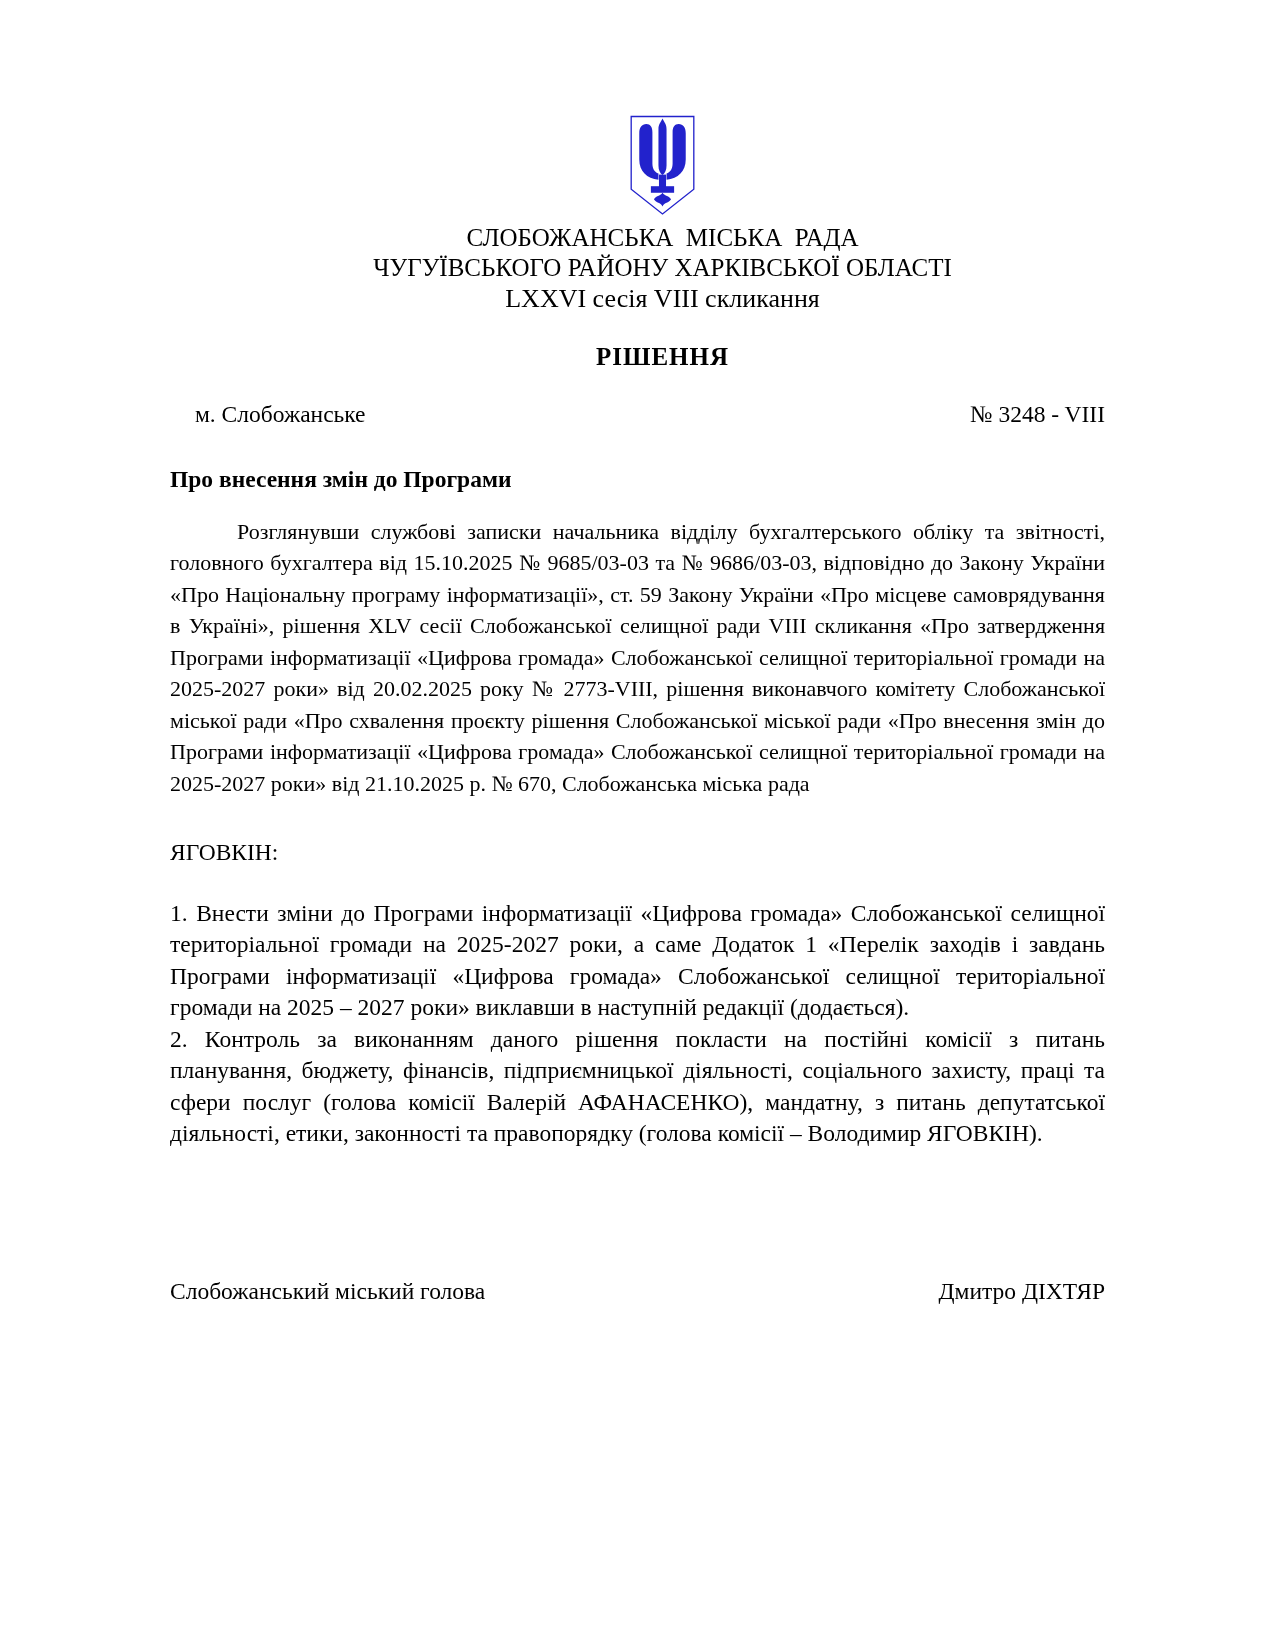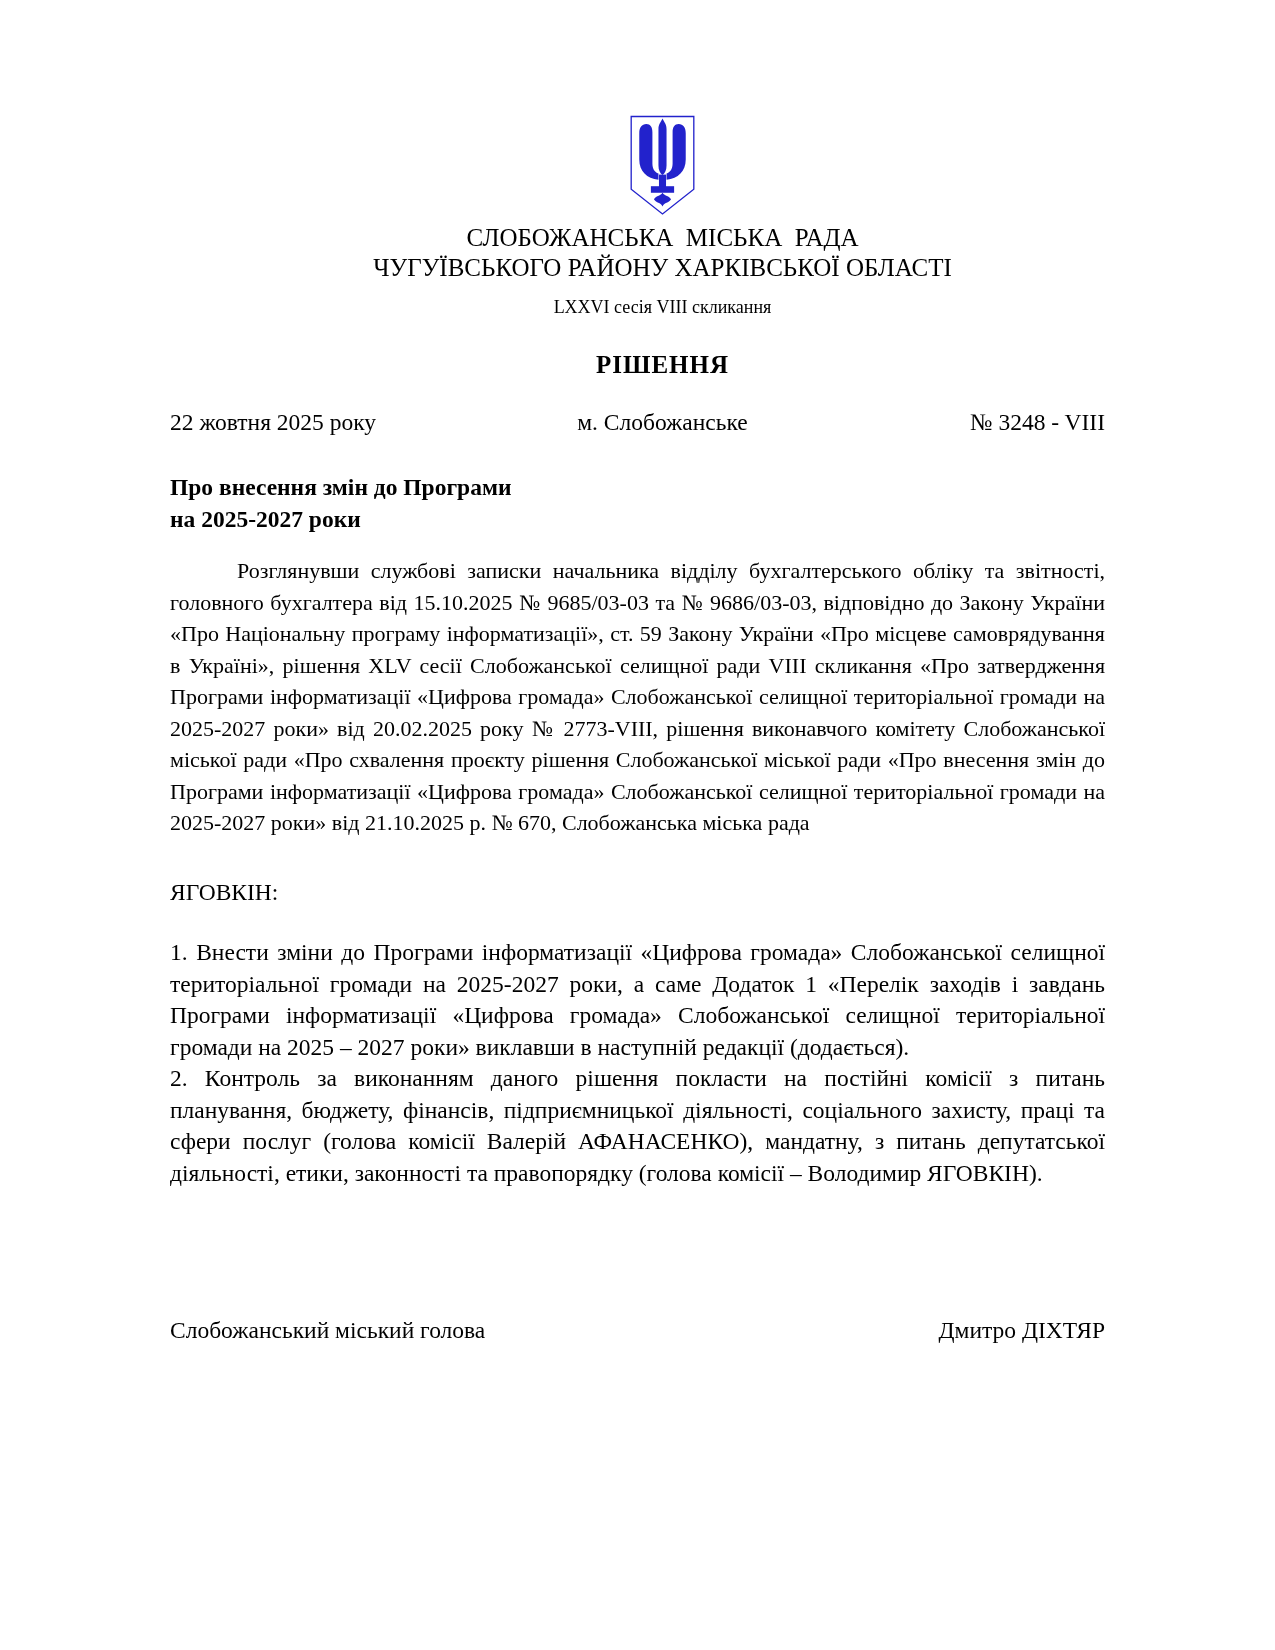--- a/index.html
+++ b/index.html
@@ -32,23 +32,23 @@
     margin: 115px auto 7px auto;
   }
   .emblem svg { display: block; }
   .header-line-bold {
     font-weight: normal;
     font-size: 25px;
     line-height: 30px;
     white-space: pre-wrap;
   }
   .header-line-regular {
-    font-size: 18px;
+    font-size: 26px;
     line-height: 28px;
-    margin-top: 10px;
+    margin-top: 2px;
   }
   .doc-type {
     font-weight: bold;
     font-size: 25px;
     letter-spacing: 1px;
     margin-top: 30px;
     text-align: center;
   }
   
   .meta-row {
@@ -118,28 +118,26 @@
     </div>
 
     <div class="header-line-bold">СЛОБОЖАНСЬКА  МІСЬКА  РАДА</div>
     <div class="header-line-bold">ЧУГУЇВСЬКОГО РАЙОНУ ХАРКІВСЬКОЇ ОБЛАСТІ</div>
     <div class="header-line-regular">LXXVI сесія VIII скликання</div>
 
     <div class="doc-type">РІШЕННЯ</div>
   </header>
 
   <div class="meta-row">
-    <span class="meta-left">22 жовтня 2025 року</span>
     <span class="meta-center">м. Слобожанське</span>
     <span class="meta-right">№ 3248 - VIII</span>
   </div>
 
   <div class="subject">
     <div>Про внесення змін до Програми</div>
-    <div>на 2025-2027 роки</div>
   </div>
 
   <p class="preamble">Розглянувши службові записки начальника відділу бухгалтерського обліку та звітності, головного бухгалтера від 15.10.2025 № 9685/03-03 та № 9686/03-03, відповідно до Закону України «Про Національну програму інформатизації», ст. 59 Закону України «Про місцеве самоврядування в Україні», рішення XLV сесії Слобожанської селищної ради VIII скликання «Про затвердження Програми інформатизації «Цифрова громада» Слобожанської селищної територіальної громади на 2025-2027 роки» від 20.02.2025 року № 2773-VIII, рішення виконавчого комітету Слобожанської міської ради «Про схвалення проєкту рішення Слобожанської міської ради «Про внесення змін до Програми інформатизації «Цифрова громада» Слобожанської селищної територіальної громади на 2025-2027 роки» від 21.10.2025 р. № 670, Слобожанська міська рада</p>
 
   <p class="resolved">ЯГОВКІН:</p>
 
   <p class="item item-first">1. Внести зміни до Програми інформатизації «Цифрова громада» Слобожанської селищної територіальної громади на 2025-2027 роки, а саме Додаток 1 «Перелік заходів і завдань Програми інформатизації «Цифрова громада» Слобожанської селищної територіальної громади на 2025 – 2027 роки» виклавши в наступній редакції (додається).</p>
   <p class="item">2. Контроль за виконанням даного рішення покласти на постійні комісії з питань планування, бюджету, фінансів, підприємницької діяльності, соціального захисту, праці та сфери послуг (голова комісії Валерій АФАНАСЕНКО), мандатну, з питань депутатської діяльності, етики, законності та правопорядку (голова комісії – Володимир ЯГОВКІН).</p>
 
   <div class="signature-row">

